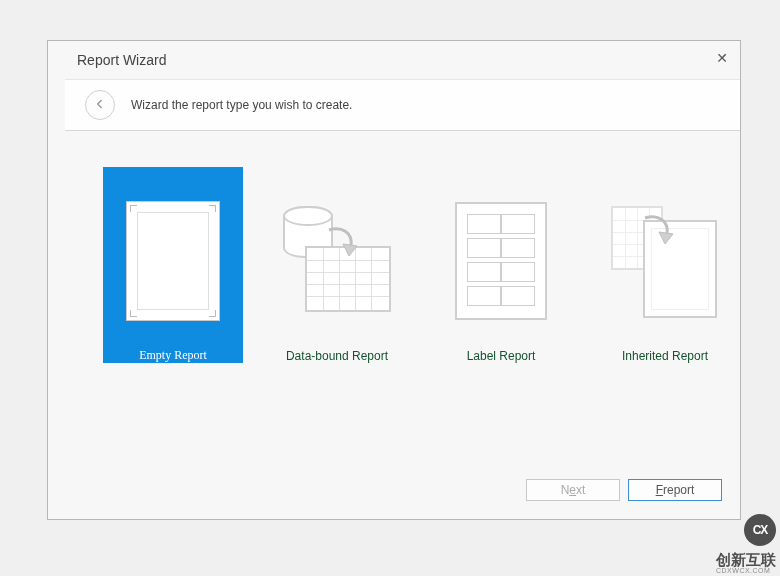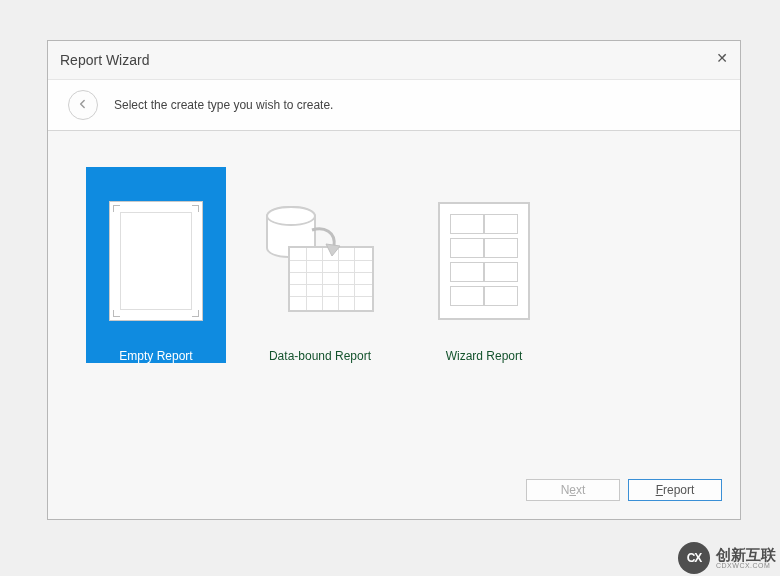--- a/index.html
+++ b/index.html
@@ -15,20 +15,21 @@
 }
 .dialog {
   position: absolute;
   left: 47px;
   top: 40px;
   width: 694px;
   height: 480px;
   background: #f7f7f7;
   border: 1px solid #b6b6b6;
   box-sizing: border-box;
+  padding-left: 17px;
 }
 .titlebar {
   position: relative;
   height: 38px;
   padding-left: 12px;
   display: flex;
   align-items: center;
   border-bottom: 1px solid #e6e6e6;
 }
 .titlebar .title {
@@ -101,20 +102,21 @@
   justify-content: center;
 }
 .option .label {
   margin-top: 14px;
   font-size: 12px;
   color: #14532d;
   text-align: center;
 }
 .option.selected {
   background: #0f8be0;
+  font-family: Liberation Serif, serif;
 }
 .option.selected .label { color: #fff; }
 .option.selected .thumb-inner {
   background: #fff;
 }
 
 .thumb-inner {
   width: 92px;
   height: 118px;
   border: 1px solid #c9c9c9;
@@ -213,23 +215,24 @@
 .btn.disabled{color:#aaa;cursor:default;}
 .btn.primary{border:1px solid #3a8fd6;}
 .btn .ul{text-decoration:underline;}
 
 
 .watermark{
   position:absolute;
   right:4px;
   bottom:2px;
   display:flex;
-  align-items:center;
+  align-items:flex-end;
   gap:6px;
   opacity:0.85;
+  flex-direction:column;
 }
 .watermark .logo{
   width:32px;height:32px;border-radius:50%;
   background:#333;color:#fff;font-weight:bold;
   display:flex;align-items:center;justify-content:center;
   font-size:12px;letter-spacing:-1px;
 }
 .watermark .txt{display:flex;flex-direction:column;line-height:1;}
 .watermark .txt .main{font-size:15px;font-weight:600;color:#333;}
 .watermark .txt .sub{font-size:7px;color:#777;letter-spacing:0.5px;}
@@ -245,21 +248,21 @@
   </div>
 
   <div class="instruction-bar">
     <div class="back-btn">
       <span>
         <svg viewBox="0 0 24 24" fill="none" stroke="#999" stroke-width="2.5" stroke-linecap="round" stroke-linejoin="round">
           <polyline points="14 6 8 12 14 18"></polyline>
         </svg>
       </span>
     </div>
-    <span class="instruction-text">Select the create type you wish to create.</span>
+    <span class="instruction-text">Wizard the report type you wish to create.</span>
   </div>
 
   <div class="content">
     <div class="options">
 
       <div class="option selected">
         <div class="thumb">
           <div class="thumb-inner empty-page">
             <span class="tick tl"></span>
               <span class="tick tr"></span>
@@ -301,23 +304,46 @@
             <span class="cell a1"></span>
               <span class="cell a2"></span>
             <span class="cell b1"></span>
               <span class="cell b2"></span>
             <span class="cell c1"></span>
               <span class="cell c2"></span>
             <span class="cell d1"></span>
               <span class="cell d2"></span>
           </div>
         </div>
-        <div class="label">Wizard Report</div>
+        <div class="label">Label Report</div>
       </div>
 
+      <div class="option">
+        <div class="thumb">
+          <div class="inh-wrap">
+            <div class="inh-grid">
+              <span class="row r1"></span>
+                <span class="row r2"></span>
+                <span class="row r3"></span>
+                <span class="row r4"></span>
+              <span class="col c1"></span>
+                <span class="col c2"></span>
+                <span class="col c3"></span>
+            </div>
+            <div class="inh-page"></div>
+            <div class="inh-arrow">
+              <svg viewBox="0 0 40 40">
+                <path d="M6 6 C 18 2, 30 8, 28 22" fill="none" stroke="#bfbfbf" stroke-width="3"></path>
+                <polygon points="20,20 34,22 26,32" fill="#cfcfcf" stroke="#bfbfbf" stroke-width="1"></polygon>
+              </svg>
+            </div>
+          </div>
+        </div>
+        <div class="label">Inherited Report</div>
+      </div>
 
     </div>
   </div>
 
   <div class="footer">
     <div class="btn disabled">
       <span>N</span>
         <span class="ul">e</span>
         <span>xt</span>
     </div>

